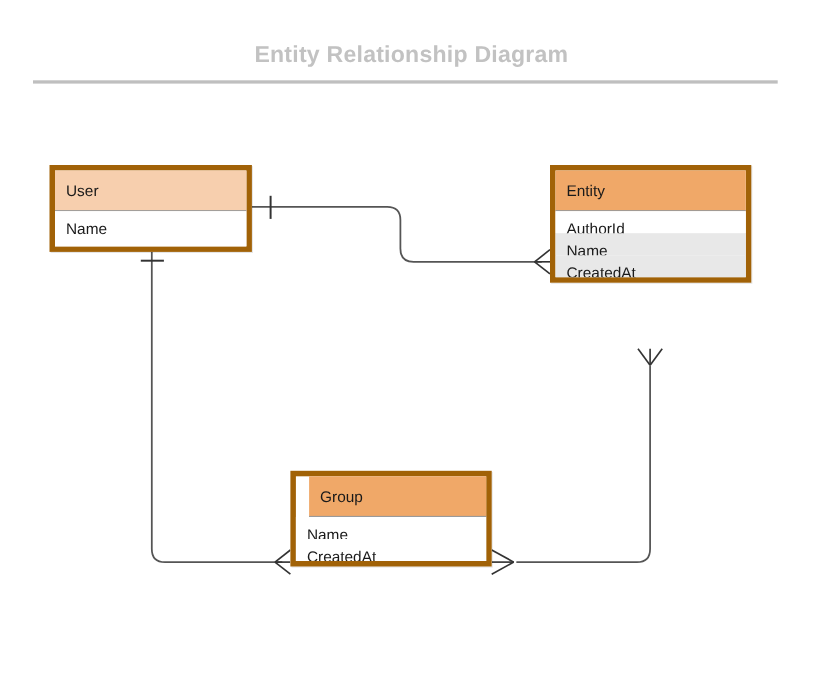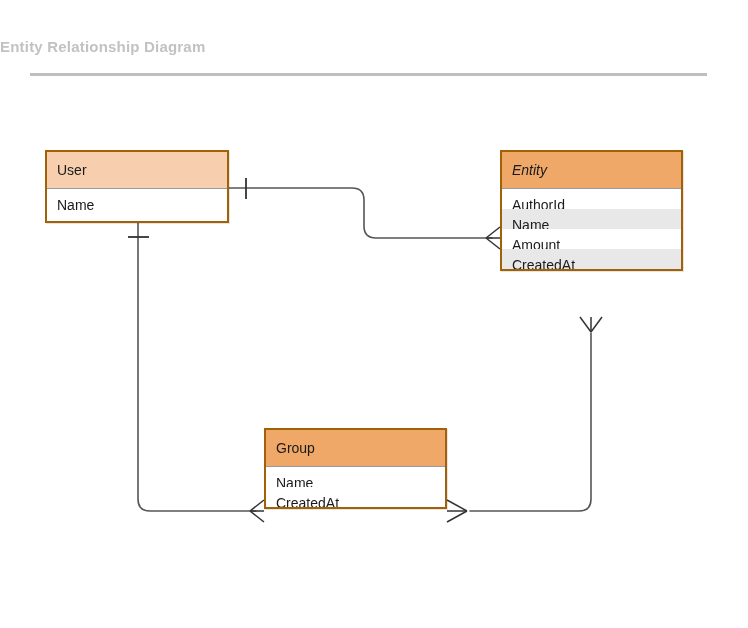--- a/index.html
+++ b/index.html
@@ -21,41 +21,41 @@
     width: 748px;
     height: 628px;
   }
 
   
   .page-title {
     position: absolute;
     left: 0;
     top: 38px;
     width: 748px;
-    text-align: left;
-    font-size: 15px;
+    text-align: center;
+    font-size: 21px;
     font-weight: bold;
     color: #c2c2c2;
     letter-spacing: 0.2px;
     user-select: none;
   }
   .title-rule {
     position: absolute;
     left: 30px;
     top: 73px;
     width: 677px;
     height: 3px;
     background: #bfbfbf;
   }
 
   
   .entity {
     position: absolute;
     box-sizing: border-box;
-    border: 2px solid #a16207;
+    border: 5px solid #a16207;
     background: #ffffff;
     font-size: 14px;
     color: #1a1a1a;
     box-shadow: 1px 1px 0 rgba(0,0,0,0.10);
   }
   .entity .ent-header {
     box-sizing: border-box;
     height: 37px;
     line-height: 37px;
     padding: 0 0 0 10px;
@@ -79,24 +79,24 @@
   .entity .ent-row.plain {
     background: #ffffff;
   }
 
   
   #entity-user      { left: 45px;  top: 150px; width: 184px; }
   #entity-user .ent-header   { background: #f7cfae; }
   #entity-user .ent-row      { height: 32px; line-height: 32px; }
 
   #entity-entity    { left: 500px; top: 150px; width: 183px; }
-  #entity-entity .ent-header { background: #f0a868; font-style: italic; }
+  #entity-entity .ent-header { background: #f0a868; }
 
   #entity-group     { left: 264px; top: 428px; width: 183px; }
-  #entity-group .ent-header  { background: #f0a868; }
+  #entity-group .ent-header  { background: #f0a868; margin-left: 12px; }
 
   svg { overflow: visible; }
 </style>
 </head>
 <body>
 
 <svg id="canvas" viewBox="0 0 748 628" xmlns="http://www.w3.org/2000/svg">
 
   <g>
     <path d="M 229 188 L 352 188 Q 364 188 364 200 L 364 226 Q 364 238 376 238 L 492 238" fill="none" stroke="#555555" stroke-width="1.6" stroke-linecap="round"></path>
@@ -144,21 +144,20 @@
 
 <div class="entity" id="entity-user">
   <div class="ent-header">User</div>
   <div class="ent-row plain">Name</div>
 </div>
 
 <div class="entity" id="entity-entity">
   <div class="ent-header">Entity</div>
   <div class="ent-row plain">AuthorId</div>
   <div class="ent-row alt">Name</div>
-  <div class="ent-row plain">Amount</div>
   <div class="ent-row alt">CreatedAt</div>
 </div>
 
 <div class="entity" id="entity-group">
   <div class="ent-header">Group</div>
   <div class="ent-row plain">Name</div>
   <div class="ent-row plain">CreatedAt</div>
 </div>
 
 </body></html>

